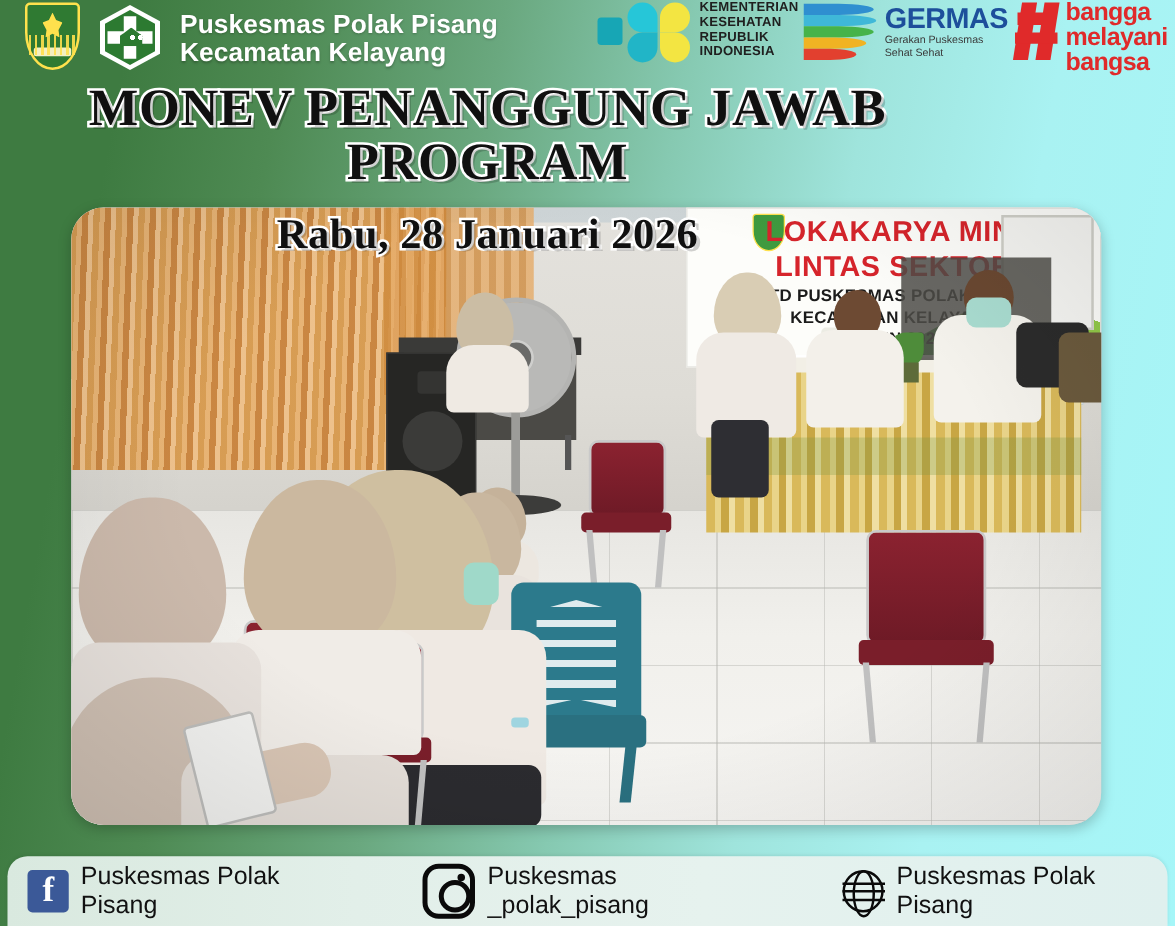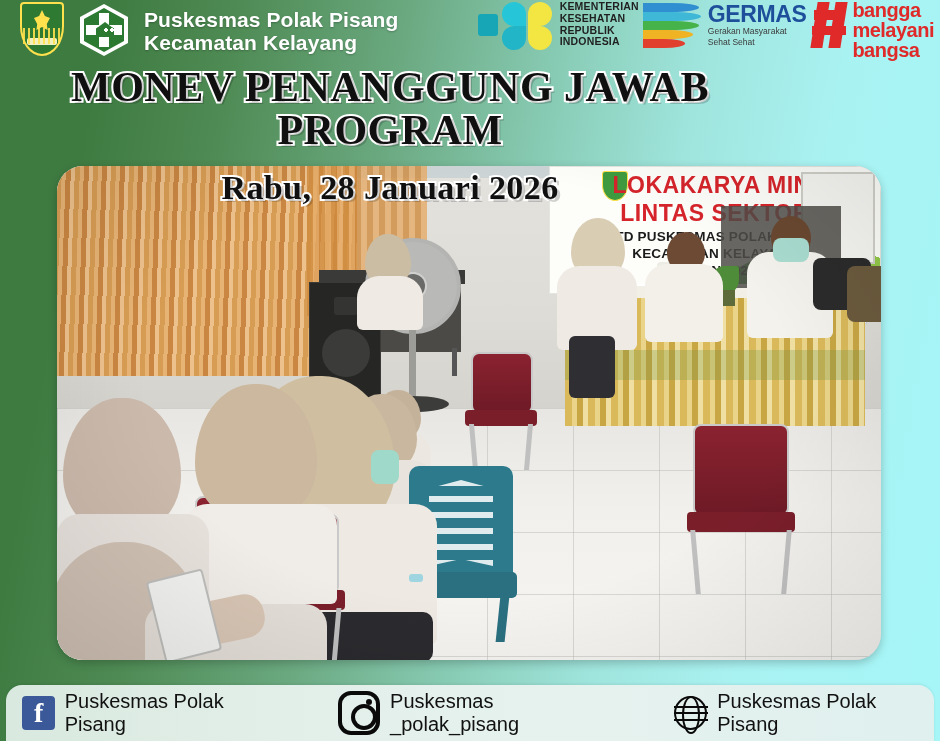--- a/index.html
+++ b/index.html
@@ -427,21 +427,21 @@
     <div class="logo-germas">
       <div class="germas-swoosh">
         <i></i>
           <i></i>
           <i></i>
           <i></i>
           <i></i>
       </div>
       <div class="germas-txt">
         <div class="g1">GERMAS</div>
-        <div class="g2">Gerakan Masyarakat</div>
+        <div class="g2">Gerakan Puskesmas</div>
         <div class="g2">Sehat Sehat</div>
       </div>
     </div>
 
     <div class="logo-bmb">
       <div class="bmb-mark">
         <div class="b1"></div>
           <div class="b2"></div>
           <div class="b3"></div>
           <div class="b4"></div>

